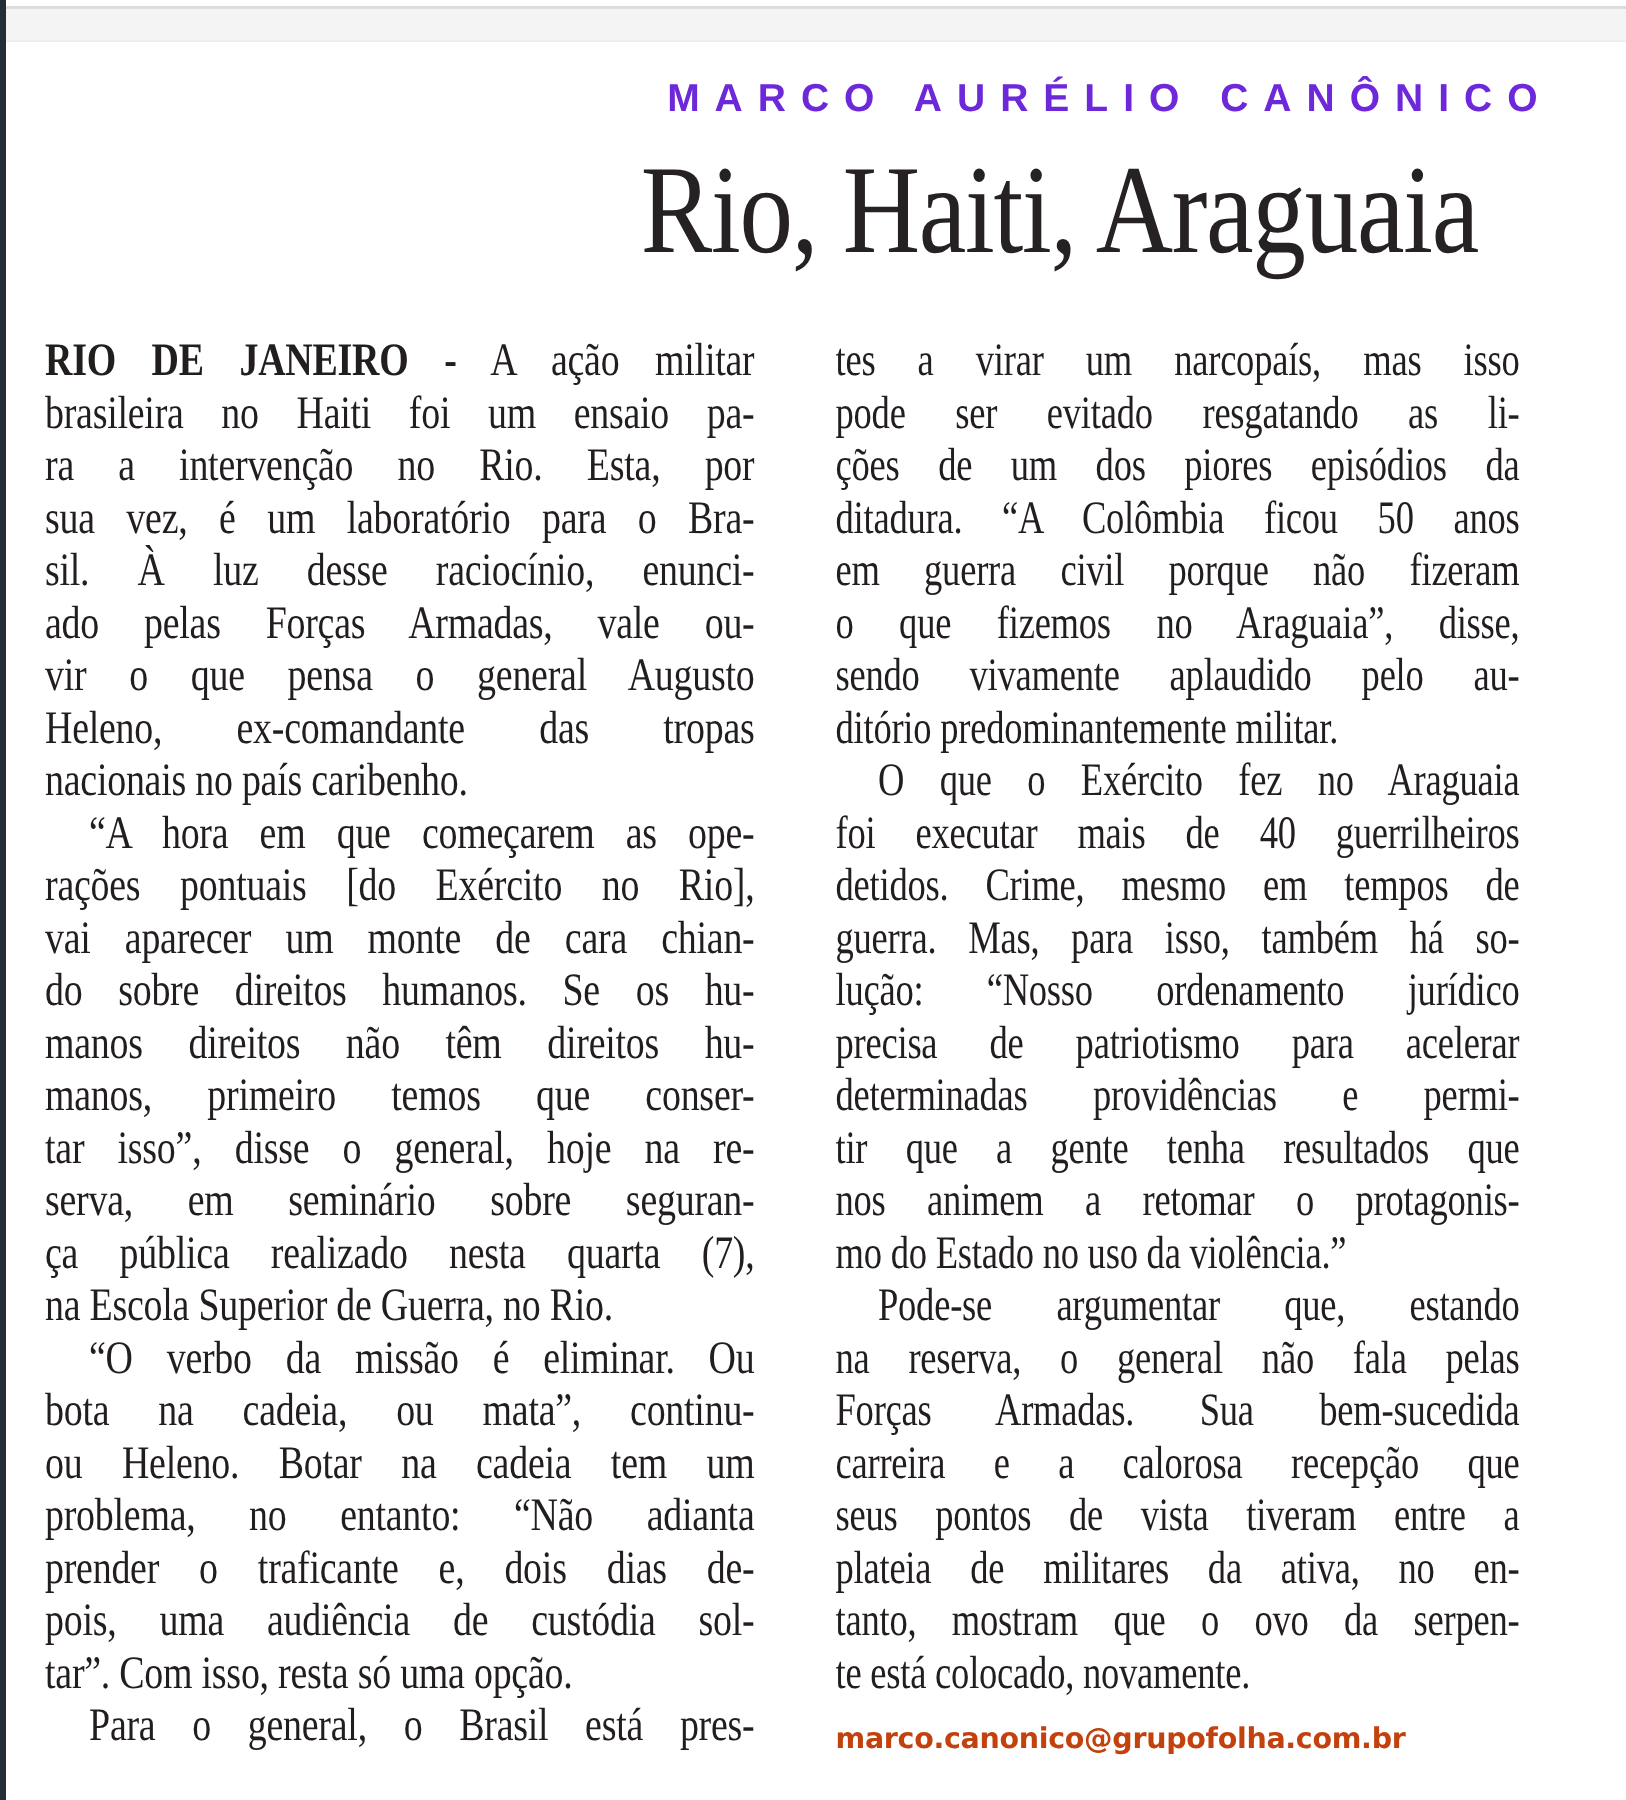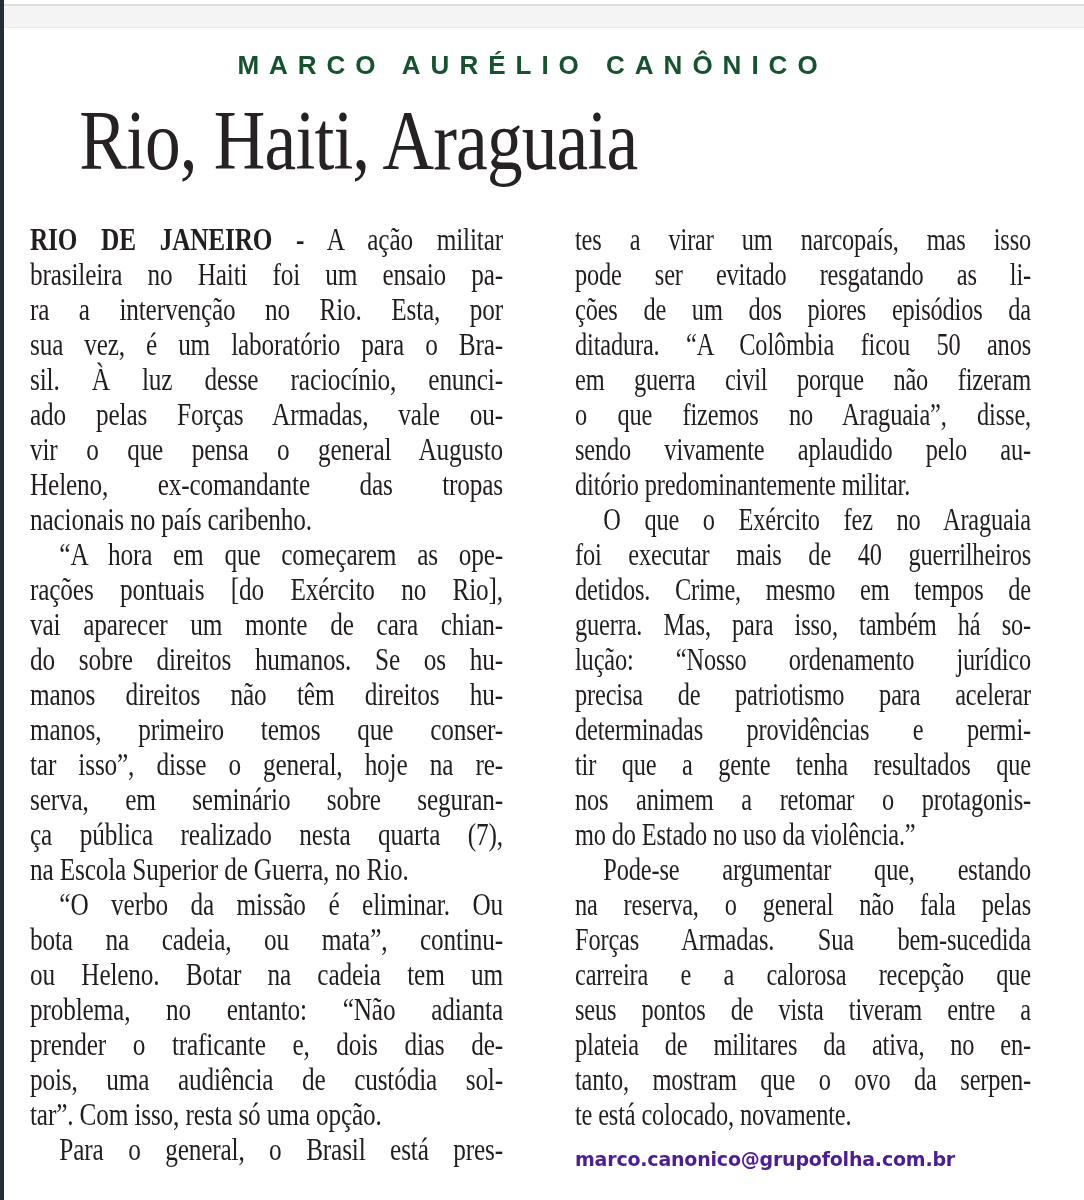--- a/index.html
+++ b/index.html
@@ -20,46 +20,46 @@
     width:1084px; height:2px; background:#dcdddd;
   }
   .top-band {
     position:absolute; left:0; top:6px;
     width:1084px; height:21px;
     background:#f4f4f5;
     border-bottom:1px solid #ececed;
   }
   .byline {
     position:absolute; top:50px; left:30px; width:1005px;
-    text-align:center;
+    text-align:right;
     font-family:"Liberation Sans", sans-serif;
     font-weight:bold; font-size:26px;
     letter-spacing:10px;
-    color:#14532d;
+    color:#6d28d9;
     white-space:nowrap;
   }
   .title-wrap {
     position:absolute; top:94px; left:30px; width:1005px;
-    text-align:left;
+    text-align:right;
     text-decoration:underline;
   }
   .title {
     display:inline-block;
     font-family:"Liberation Serif", serif;
     font-weight:400;
     font-size:84px; line-height:1.12;
     letter-spacing:-1px;
     color:#262122;
     transform:scaleX(0.85);
     transform-origin:50% 50%;
     white-space:nowrap;
   }
   .columns {
     position:absolute; top:222px; left:30px;
-    display:flex; gap:44px;
+    display:flex; gap:26px;
     color:#211e1d;
   }
   .col { font-size:31px; line-height:35px; }
   .col1 { width:473px; }
   .col2 { width:456px;margin-left:28px; }
   .line {
     height:35px; max-height:35px; overflow:hidden;
     letter-spacing:-0.2px;
     transform-origin:0 50%;
     width:580px;
@@ -70,21 +70,21 @@
   .ll { text-align:left;    text-align-last:left; }
   .indent { text-indent:36px; }
   b.lead { font-weight:bold; }
   .email {
     margin-top:10px;
     width:456px;
     font-family:"DejaVu Sans", sans-serif;
     font-weight:bold;
     font-size:19px;
     letter-spacing:-0.2px;
-    color:#4c1d95;
+    color:#c2410c;
     white-space:nowrap;
   }
 </style>
 </head>
 <body>
 
 <div class="left-rule"></div>
 <div class="top-line"></div>
 <div class="top-band"></div>
 

